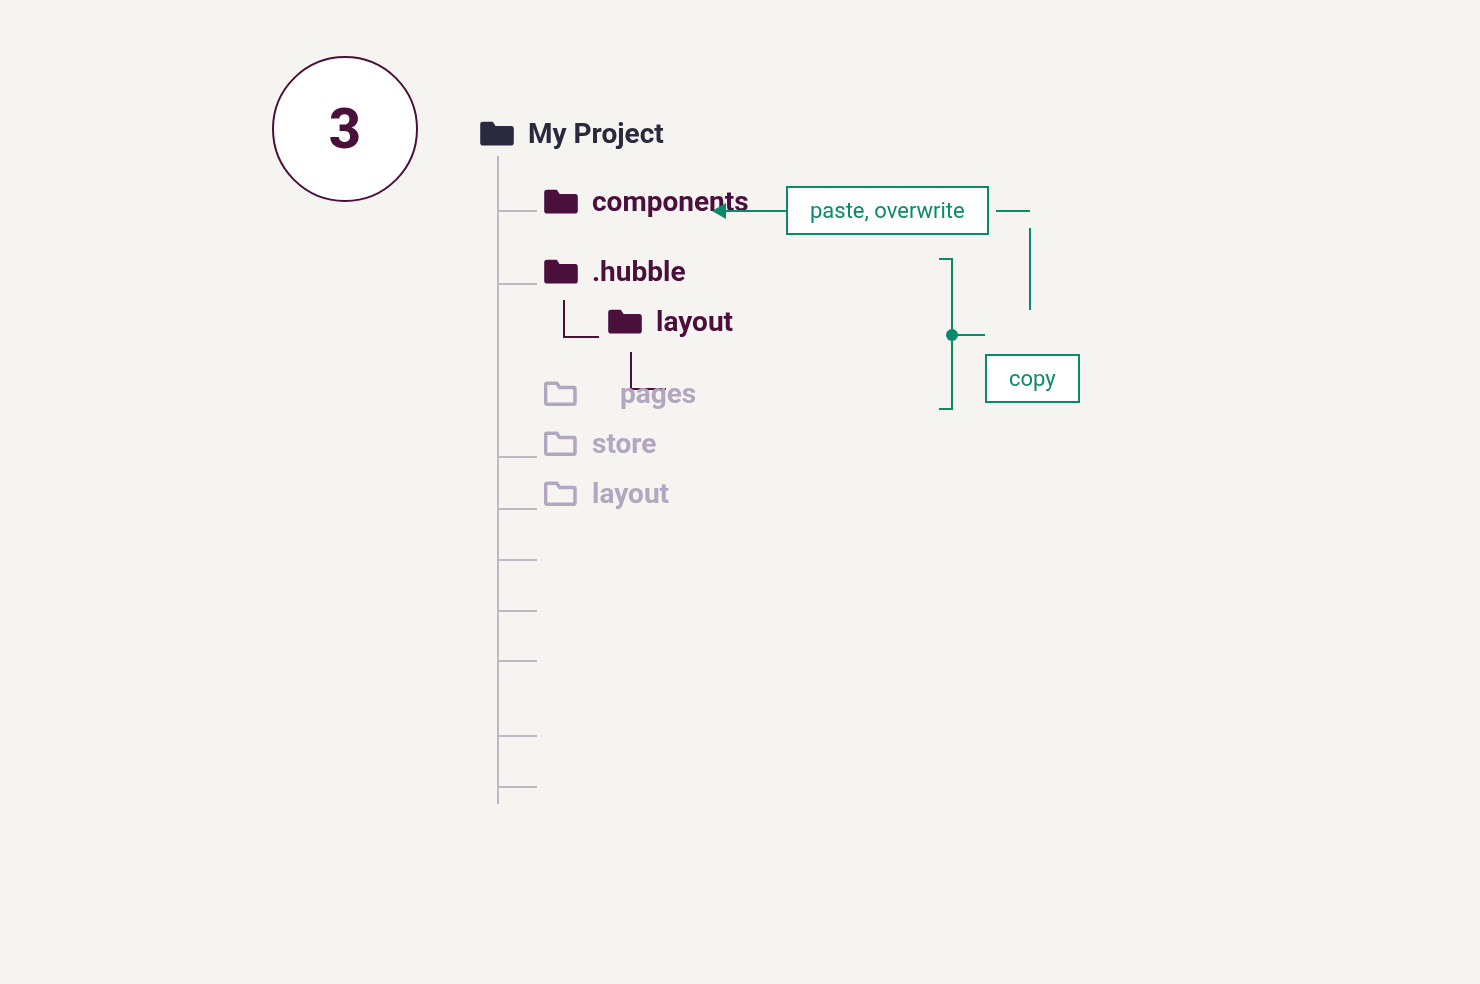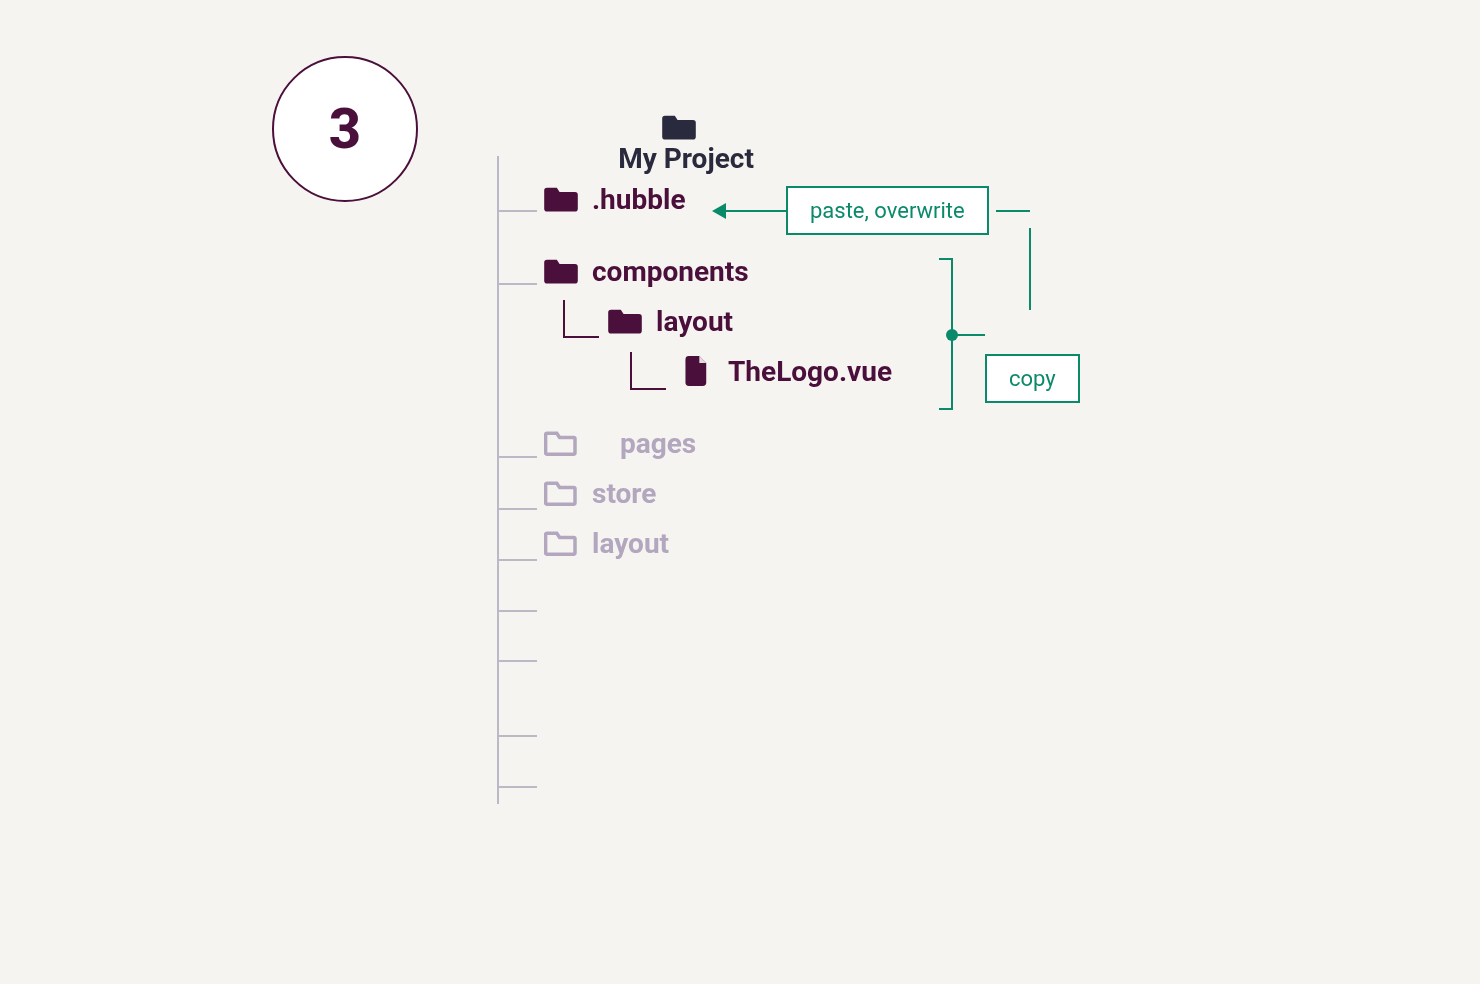--- a/index.html
+++ b/index.html
@@ -33,21 +33,21 @@
     position: absolute;
     left: 480px;
     top: 112px;
   }
   .row {
     display: flex;
     align-items: center;
     height: 50px;
     position: relative;
   }
-  .row.head { height: 42px; margin-bottom: 14px; flex-direction: column; }
+  .row.head { height: 42px; margin-bottom: 14px; }
   .icon {
     width: 34px;
     height: 30px;
     margin-right: 14px;
     flex-shrink: 0;
     display: flex;
     align-items: center;
     justify-content: center;
   }
   .label {
@@ -156,56 +156,47 @@
 
   <div class="row head ind-0">
     <span class="icon">
       <svg viewBox="0 0 24 20" width="34" height="28">
           <path fill="#2a2a3e" d="M2 2h7l2 3h11a2 2 0 0 1 2 2v10a2 2 0 0 1-2 2H2a2 2 0 0 1-2-2V4a2 2 0 0 1 2-2z"></path>
         </svg>
     </span>
     <span class="label c-dark">My Project</span>
   </div>
 
+  <div class="row ind-1" style="margin-top:22px;">
+    <span class="icon">
+      <svg viewBox="0 0 24 20" width="34" height="28">
+          <path fill="#4a0f3a" d="M2 2h7l2 3h11a2 2 0 0 1 2 2v10a2 2 0 0 1-2 2H2a2 2 0 0 1-2-2V4a2 2 0 0 1 2-2z"></path>
+        </svg>
+    </span>
+    <span class="label c-accent">components</span>
+  </div>
+
   <div class="row ind-1" style="margin-top:20px;">
     <span class="icon">
       <svg viewBox="0 0 24 20" width="34" height="28">
           <path fill="#4a0f3a" d="M2 2h7l2 3h11a2 2 0 0 1 2 2v10a2 2 0 0 1-2 2H2a2 2 0 0 1-2-2V4a2 2 0 0 1 2-2z"></path>
         </svg>
     </span>
     <span class="label c-accent">.hubble</span>
   </div>
 
-  <div class="row ind-1" style="margin-top:22px;">
+  <div class="row ind-2">
     <span class="icon">
       <svg viewBox="0 0 24 20" width="34" height="28">
           <path fill="#4a0f3a" d="M2 2h7l2 3h11a2 2 0 0 1 2 2v10a2 2 0 0 1-2 2H2a2 2 0 0 1-2-2V4a2 2 0 0 1 2-2z"></path>
         </svg>
     </span>
-    <span class="label c-accent">components</span>
-  </div>
-
-  <div class="row ind-2">
-    <span class="icon">
-      <svg viewBox="0 0 24 20" width="34" height="28">
-          <path fill="#4a0f3a" d="M2 2h7l2 3h11a2 2 0 0 1 2 2v10a2 2 0 0 1-2 2H2a2 2 0 0 1-2-2V4a2 2 0 0 1 2-2z"></path>
-        </svg>
-    </span>
     <span class="label c-accent">layout</span>
   </div>
 
-  <div class="row ind-3">
-    <span class="icon">
-      <svg viewBox="0 0 20 26" width="26" height="30">
-          <path fill="#4a0f3a" d="M3 0h9l6 6v17a3 3 0 0 1-3 3H3a3 3 0 0 1-3-3V3a3 3 0 0 1 3-3z"></path>
-          <path fill="#fff" d="M12 0v6h6z" opacity="0.85"></path>
-        </svg>
-    </span>
-    <span class="label c-accent">TheLogo.vue</span>
-  </div>
 
   <div class="row ind-1" style="margin-top:22px;gap:28px;">
     <span class="icon">
       <svg viewBox="0 0 24 20" width="34" height="28">
           <path fill="none" stroke="#b3a7bf" stroke-width="2.5" d="M2 3h7l2 3h10a1 1 0 0 1 1 1v10a1 1 0 0 1-1 1H2a1 1 0 0 1-1-1V4a1 1 0 0 1 1-1z"></path>
         </svg>
     </span>
     <span class="label c-muted">pages</span>
   </div>
   <div class="row ind-1">

